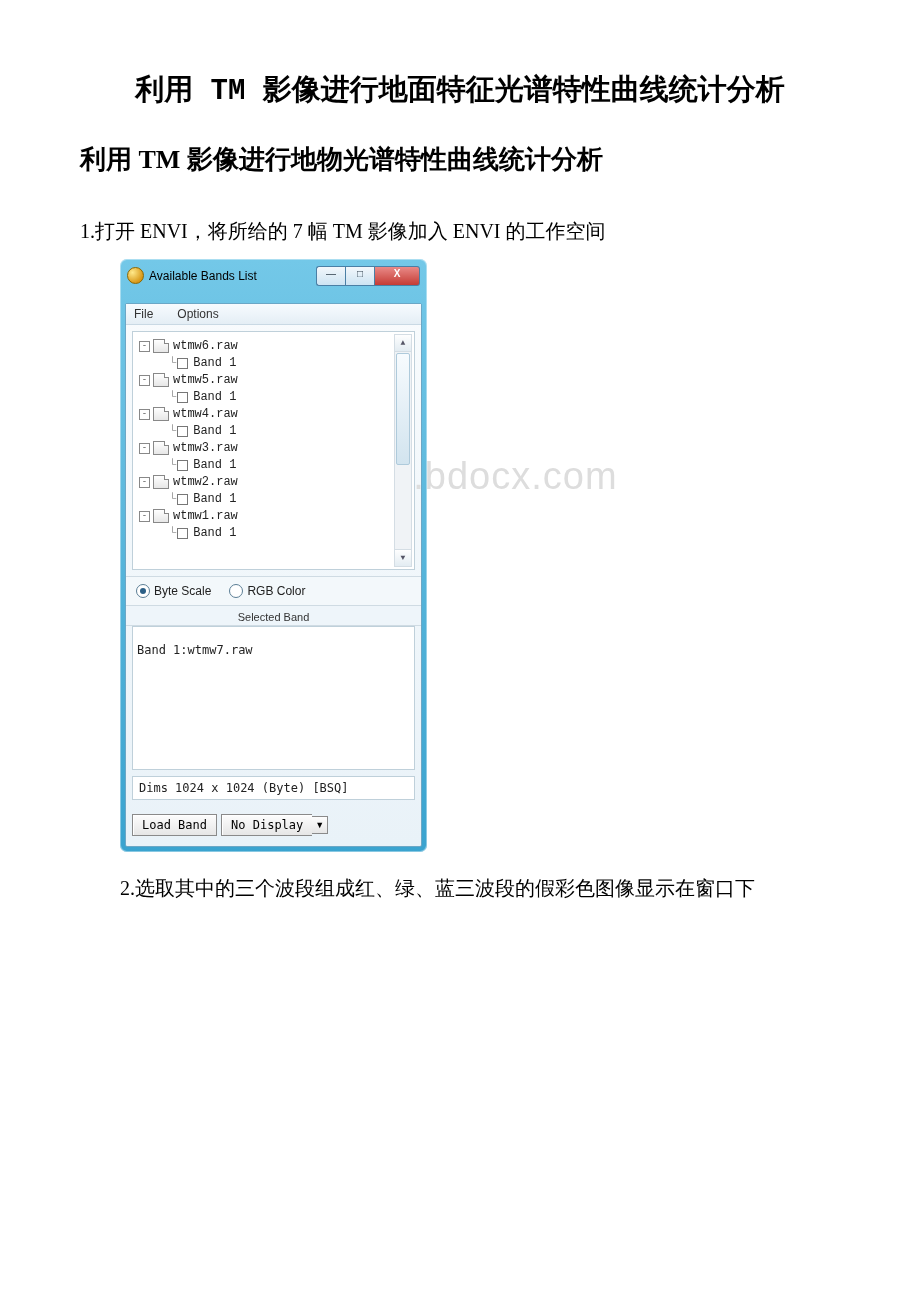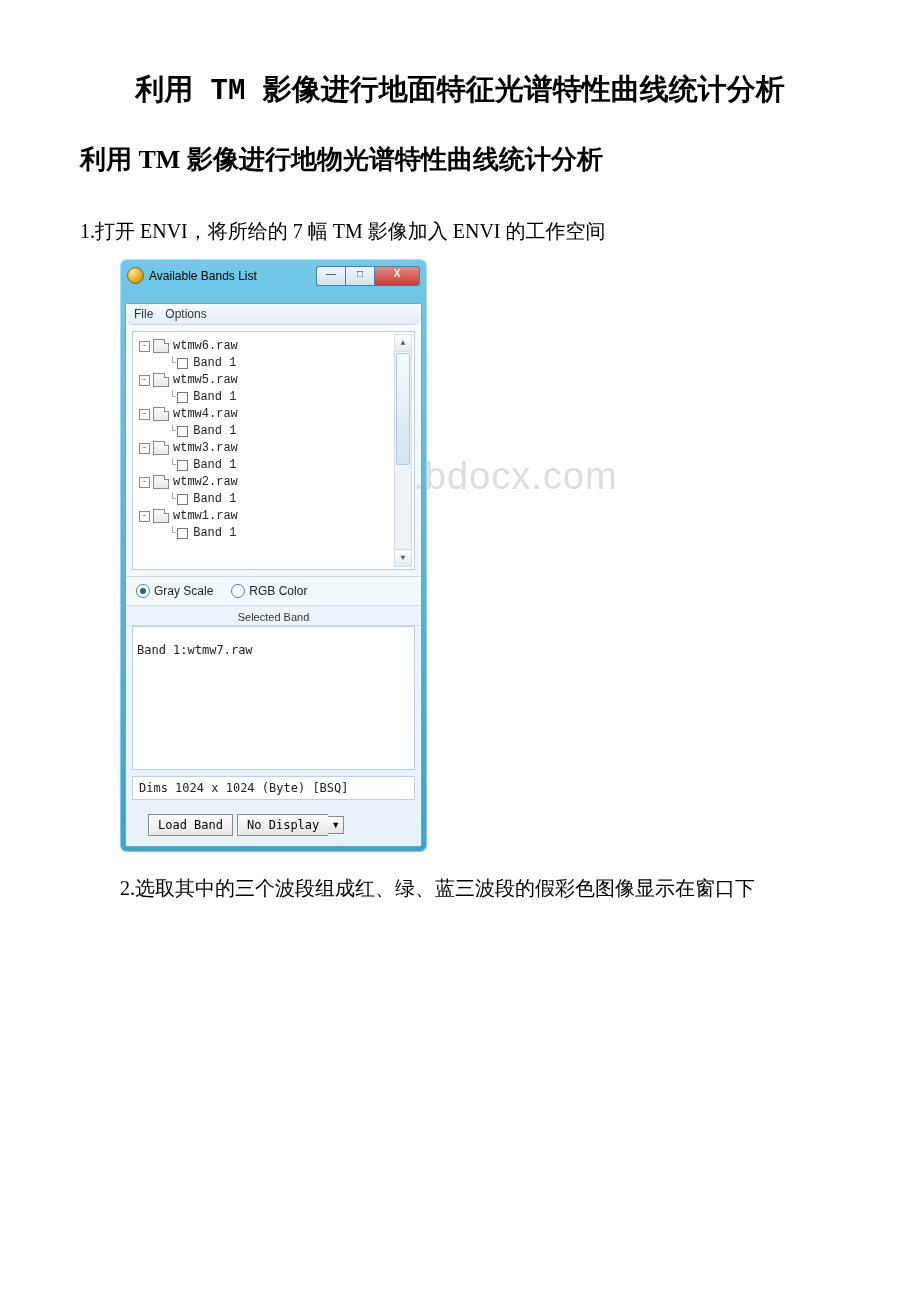--- a/index.html
+++ b/index.html
@@ -84,23 +84,22 @@
   .client {
     background: linear-gradient(#f8fbfd,#e9f2f8);
     border: 1px solid #6ba7c6;
     border-radius: 2px;
   }
   .menubar {
     border-bottom: 1px solid #c9d9e4;
     padding: 3px 8px;
     font-size: 12px;
     color:#333;
-    display:flex; gap:12px;
+    display:flex; gap:24px;
     background: linear-gradient(#f7fbfe,#e4eef5);
-    border-radius: 8px;
   }
   .tree-wrap {
     position: relative;
     margin: 6px;
     border: 1px solid #bfd0da;
     background: #fff;
     height: 225px;
     padding: 6px 4px 6px 6px;
     font-family: "SimSun","Courier New", monospace;
     font-size: 12px;
@@ -145,21 +144,21 @@
     text-align:center;font-size:11px;color:#333;padding:5px 0 2px 0;background:#eef5fa;border-bottom:1px solid #cfdbe3;
   }
   .selband-box{
     margin:0 6px 0 6px;height:110px;border:1px solid #bfd0da;background:#fff;
     font-size:12px;font-family:"SimSun",monospace;color:#222;padding:16px 4px;
   }
   .dims-box{
     margin:6px;border:1px solid #bfd0da;background:#fff;font-size:12px;
     font-family:"SimSun",monospace;color:#222;padding:4px 6px;
   }
-  .btn-row{display:flex;gap:4px;padding:8px 6px 10px 22px;align-items:center;}
+  .btn-row{display:flex;gap:4px;padding:8px 6px 10px 6px;align-items:center;}
   .btn3d{
     font-size:12px;font-family:"SimSun",monospace;color:#000;
     background:linear-gradient(#fdfdfd,#e6e6e6);
     border:1px solid #8a8a8a;padding:3px 9px;
     box-shadow:inset 1px 1px 0 #fff;
   }
   .dropdown{
     display:flex;align-items:center;
   }
   .dropdown .arrow{
@@ -286,21 +285,21 @@
           <div class="scroll-thumb"></div>
           <div class="scroll-btn bot">▼</div>
         </div>
       </div>
 
       <div class="radio-row">
         <label style="display:flex;align-items:center;">
           <span class="radio">
               <span class="dot"></span>
             </span>
-          <span>Gray Scale</span>
+          <span>Byte Scale</span>
         </label>
         <label style="display:flex;align-items:center;justify-content:flex-end;">
           <span class="radio"></span>
           <span>RGB Color</span>
         </label>
       </div>
 
       <div class="selband-head">Selected Band</div>
       <div class="selband-box">Band 1:wtmw7.raw</div>
 

